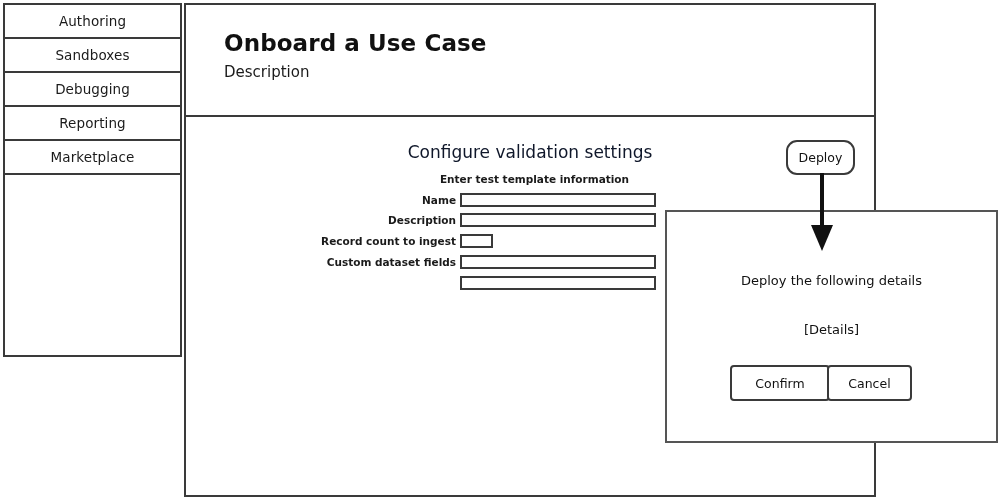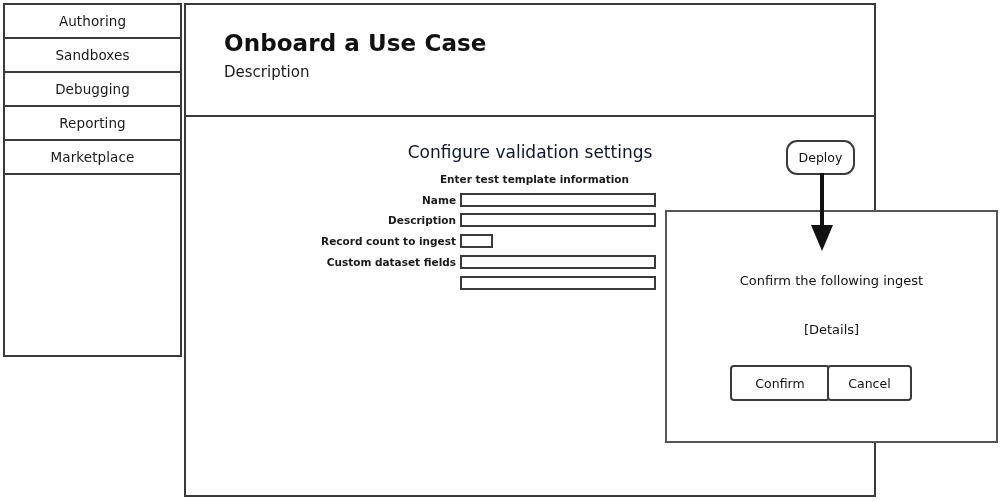--- a/index.html
+++ b/index.html
@@ -285,21 +285,21 @@
     <span>Deploy</span>
   </div>
 
   <svg id="deploy-arrow" viewBox="0 0 32 80">
     <line x1="16" y1="0" x2="16" y2="58" stroke="#111111" stroke-width="4"></line>
     <polygon points="16,78 5,52 27,52" fill="#111111"></polygon>
   </svg>
 
   <div id="dialog">
     <div id="dialog-msg">
-      <div>Confirm the following ingest</div>
+      <div>Deploy the following details</div>
     </div>
     <div id="dialog-details">[Details]</div>
 
     <div class="dlg-btn" id="confirm-btn">
       <span>Confirm</span>
     </div>
     <div class="dlg-btn" id="cancel-btn">
       <span>Cancel</span>
     </div>
   </div>

